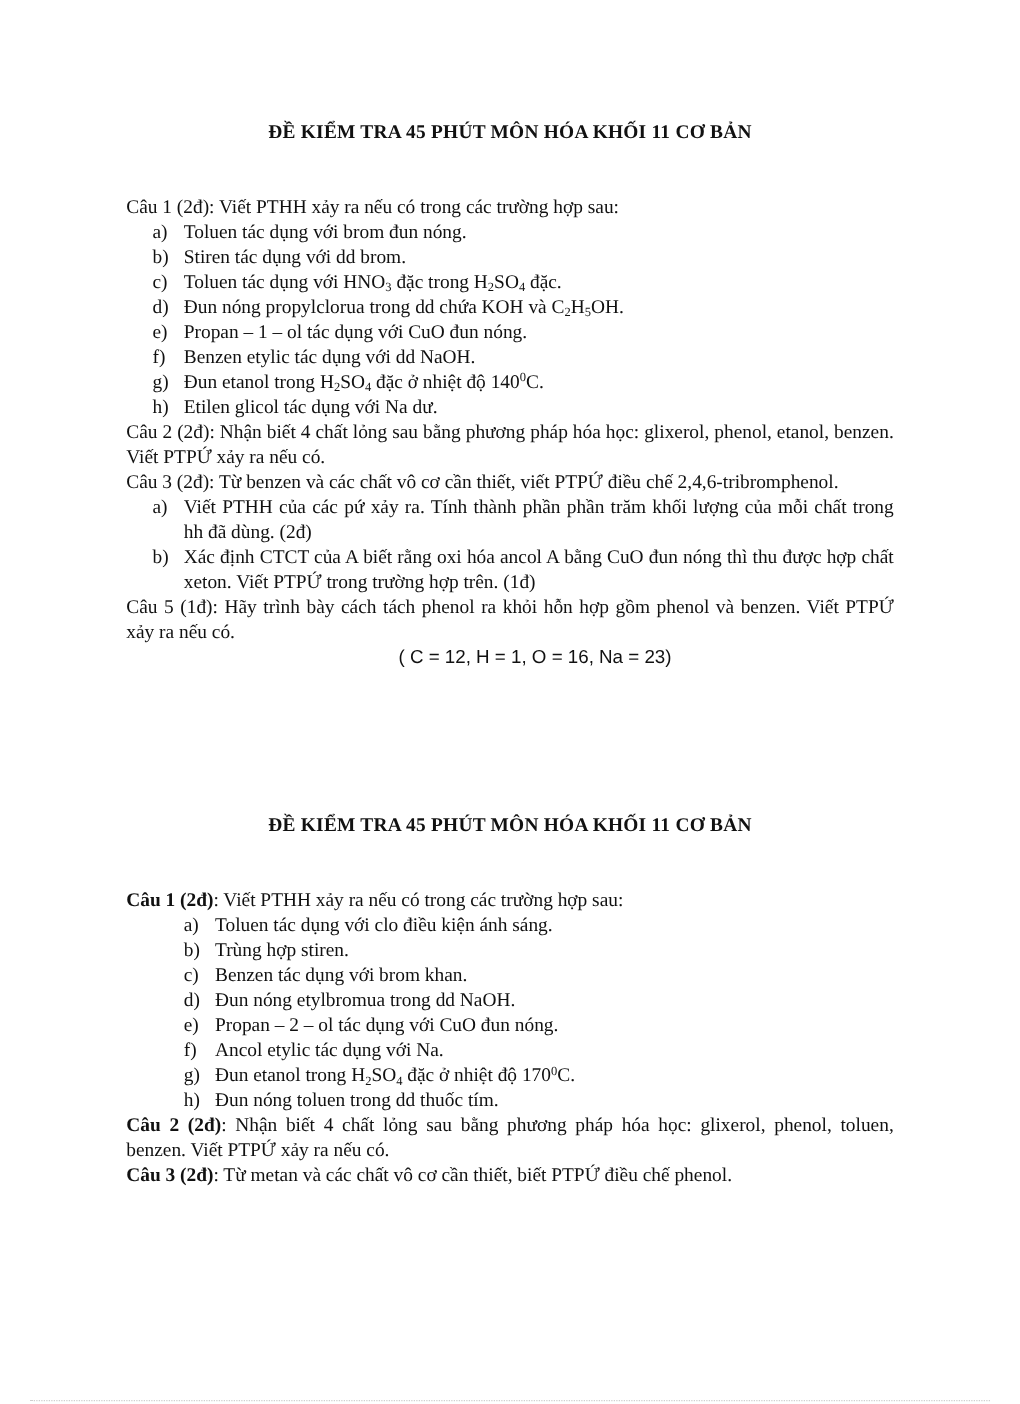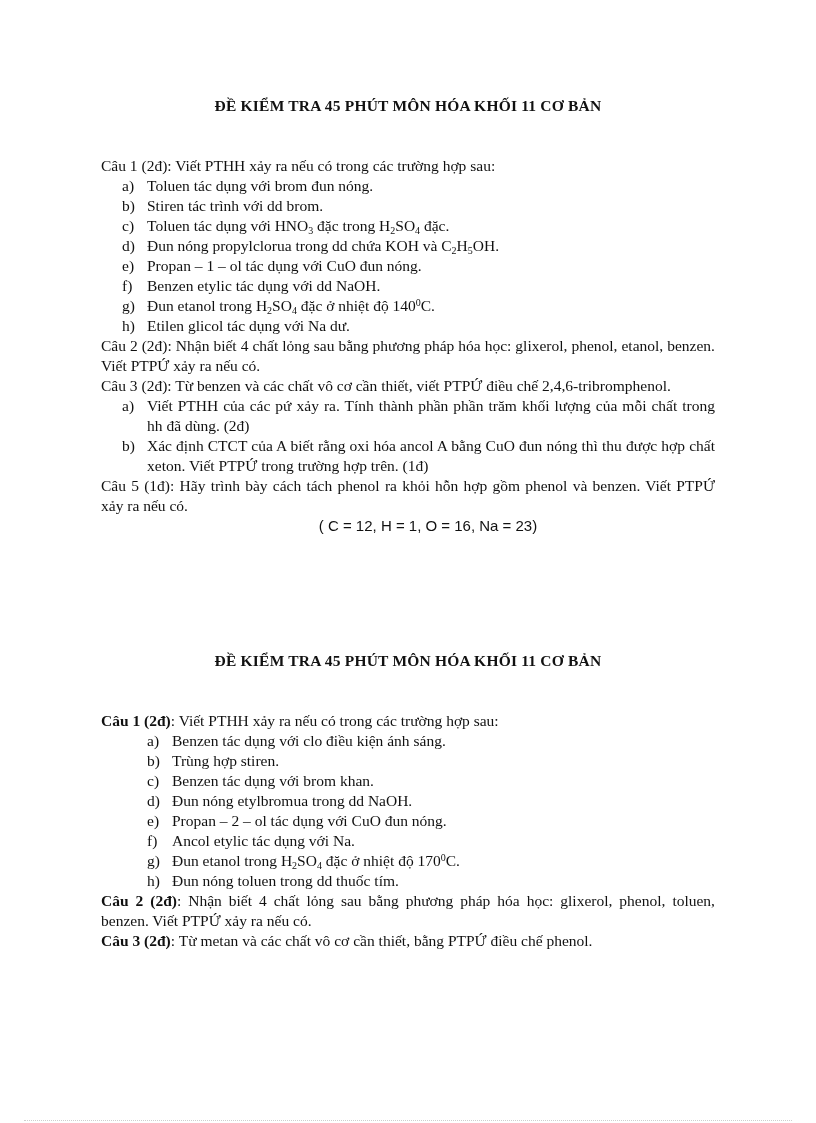--- a/index.html
+++ b/index.html
@@ -88,21 +88,21 @@
 
 <div class="page">
 
   <section class="exam exam-a">
     <h1 class="title">ĐỀ KIỂM TRA 45 PHÚT MÔN HÓA KHỐI 11 CƠ BẢN</h1>
     <div class="gap"></div>
 
     <p class="line"><span>Câu 1 (2đ)</span><span>: Viết PTHH xảy ra nếu có trong các trường hợp sau:</span></p>
     <ol class="sub">
       <li><span class="marker">a)</span><span>Toluen tác dụng với brom đun nóng.</span></li>
-      <li><span class="marker">b)</span><span>Stiren tác trình với dd brom.</span></li>
+      <li><span class="marker">b)</span><span>Stiren tác dụng với dd brom.</span></li>
       <li><span class="marker">c)</span><span>Toluen tác dụng với HNO</span><sub>3</sub><span> đặc trong H</span><sub>2</sub><span>SO</span><sub>4</sub><span> đặc.</span></li>
       <li><span class="marker">d)</span><span>Đun nóng propylclorua trong dd chứa KOH và C</span><sub>2</sub><span>H</span><sub>5</sub><span>OH.</span></li>
       <li><span class="marker">e)</span><span>Propan – 1 – ol tác dụng với CuO đun nóng.</span></li>
       <li><span class="marker">f)</span><span>Benzen etylic tác dụng với dd NaOH.</span></li>
       <li><span class="marker">g)</span><span>Đun etanol trong H</span><sub>2</sub><span>SO</span><sub>4</sub><span> đặc ở nhiệt độ 140</span><sup>0</sup><span>C.</span></li>
       <li><span class="marker">h)</span><span>Etilen glicol tác dụng với Na dư.</span></li>
     </ol>
 
     <p class="line"><span>Câu 2 (2đ)</span><span>: Nhận biết 4 chất lỏng sau bằng phương pháp hóa học: glixerol, phenol, etanol, benzen. Viết PTPỨ xảy ra nếu có.</span></p>
 
@@ -117,30 +117,30 @@
 
     <p class="constants">( C = 12,  H = 1,  O = 16,  Na = 23)</p>
   </section>
 
   <section class="exam exam-b">
     <h1 class="title">ĐỀ KIỂM TRA 45 PHÚT MÔN HÓA KHỐI 11 CƠ BẢN</h1>
     <div class="gap"></div>
 
     <p class="line"><span class="q-label-bold">Câu 1 (2đ)</span><span>: Viết PTHH xảy ra nếu có trong các trường hợp sau:</span></p>
     <ol class="sub">
-      <li><span class="marker">a)</span><span>Benzen tác dụng với clo điều kiện ánh sáng.</span></li>
+      <li><span class="marker">a)</span><span>Toluen tác dụng với clo điều kiện ánh sáng.</span></li>
       <li><span class="marker">b)</span><span>Trùng hợp stiren.</span></li>
       <li><span class="marker">c)</span><span>Benzen tác dụng với brom khan.</span></li>
       <li><span class="marker">d)</span><span>Đun nóng etylbromua trong dd NaOH.</span></li>
       <li><span class="marker">e)</span><span>Propan – 2 – ol tác dụng với CuO đun nóng.</span></li>
       <li><span class="marker">f)</span><span>Ancol etylic tác dụng với  Na.</span></li>
       <li><span class="marker">g)</span><span>Đun etanol trong H</span><sub>2</sub><span>SO</span><sub>4</sub><span> đặc ở nhiệt độ 170</span><sup>0</sup><span>C.</span></li>
       <li><span class="marker">h)</span><span>Đun nóng toluen trong dd thuốc tím.</span></li>
     </ol>
 
     <p class="line"><span class="q-label-bold">Câu 2 (2đ)</span><span>: Nhận biết 4 chất lỏng sau bằng phương pháp hóa học: glixerol, phenol, toluen, benzen. Viết PTPỨ xảy ra nếu có.</span></p>
 
-    <p class="line"><span class="q-label-bold">Câu 3 (2đ)</span><span>: Từ metan và các chất vô cơ cần thiết, bằng PTPỨ điều chế phenol.</span></p>
+    <p class="line"><span class="q-label-bold">Câu 3 (2đ)</span><span>: Từ metan và các chất vô cơ cần thiết, biết PTPỨ điều chế phenol.</span></p>
 
   </section>
 
   <div class="footer-rule"></div>
 </div>
 
 </body></html>

